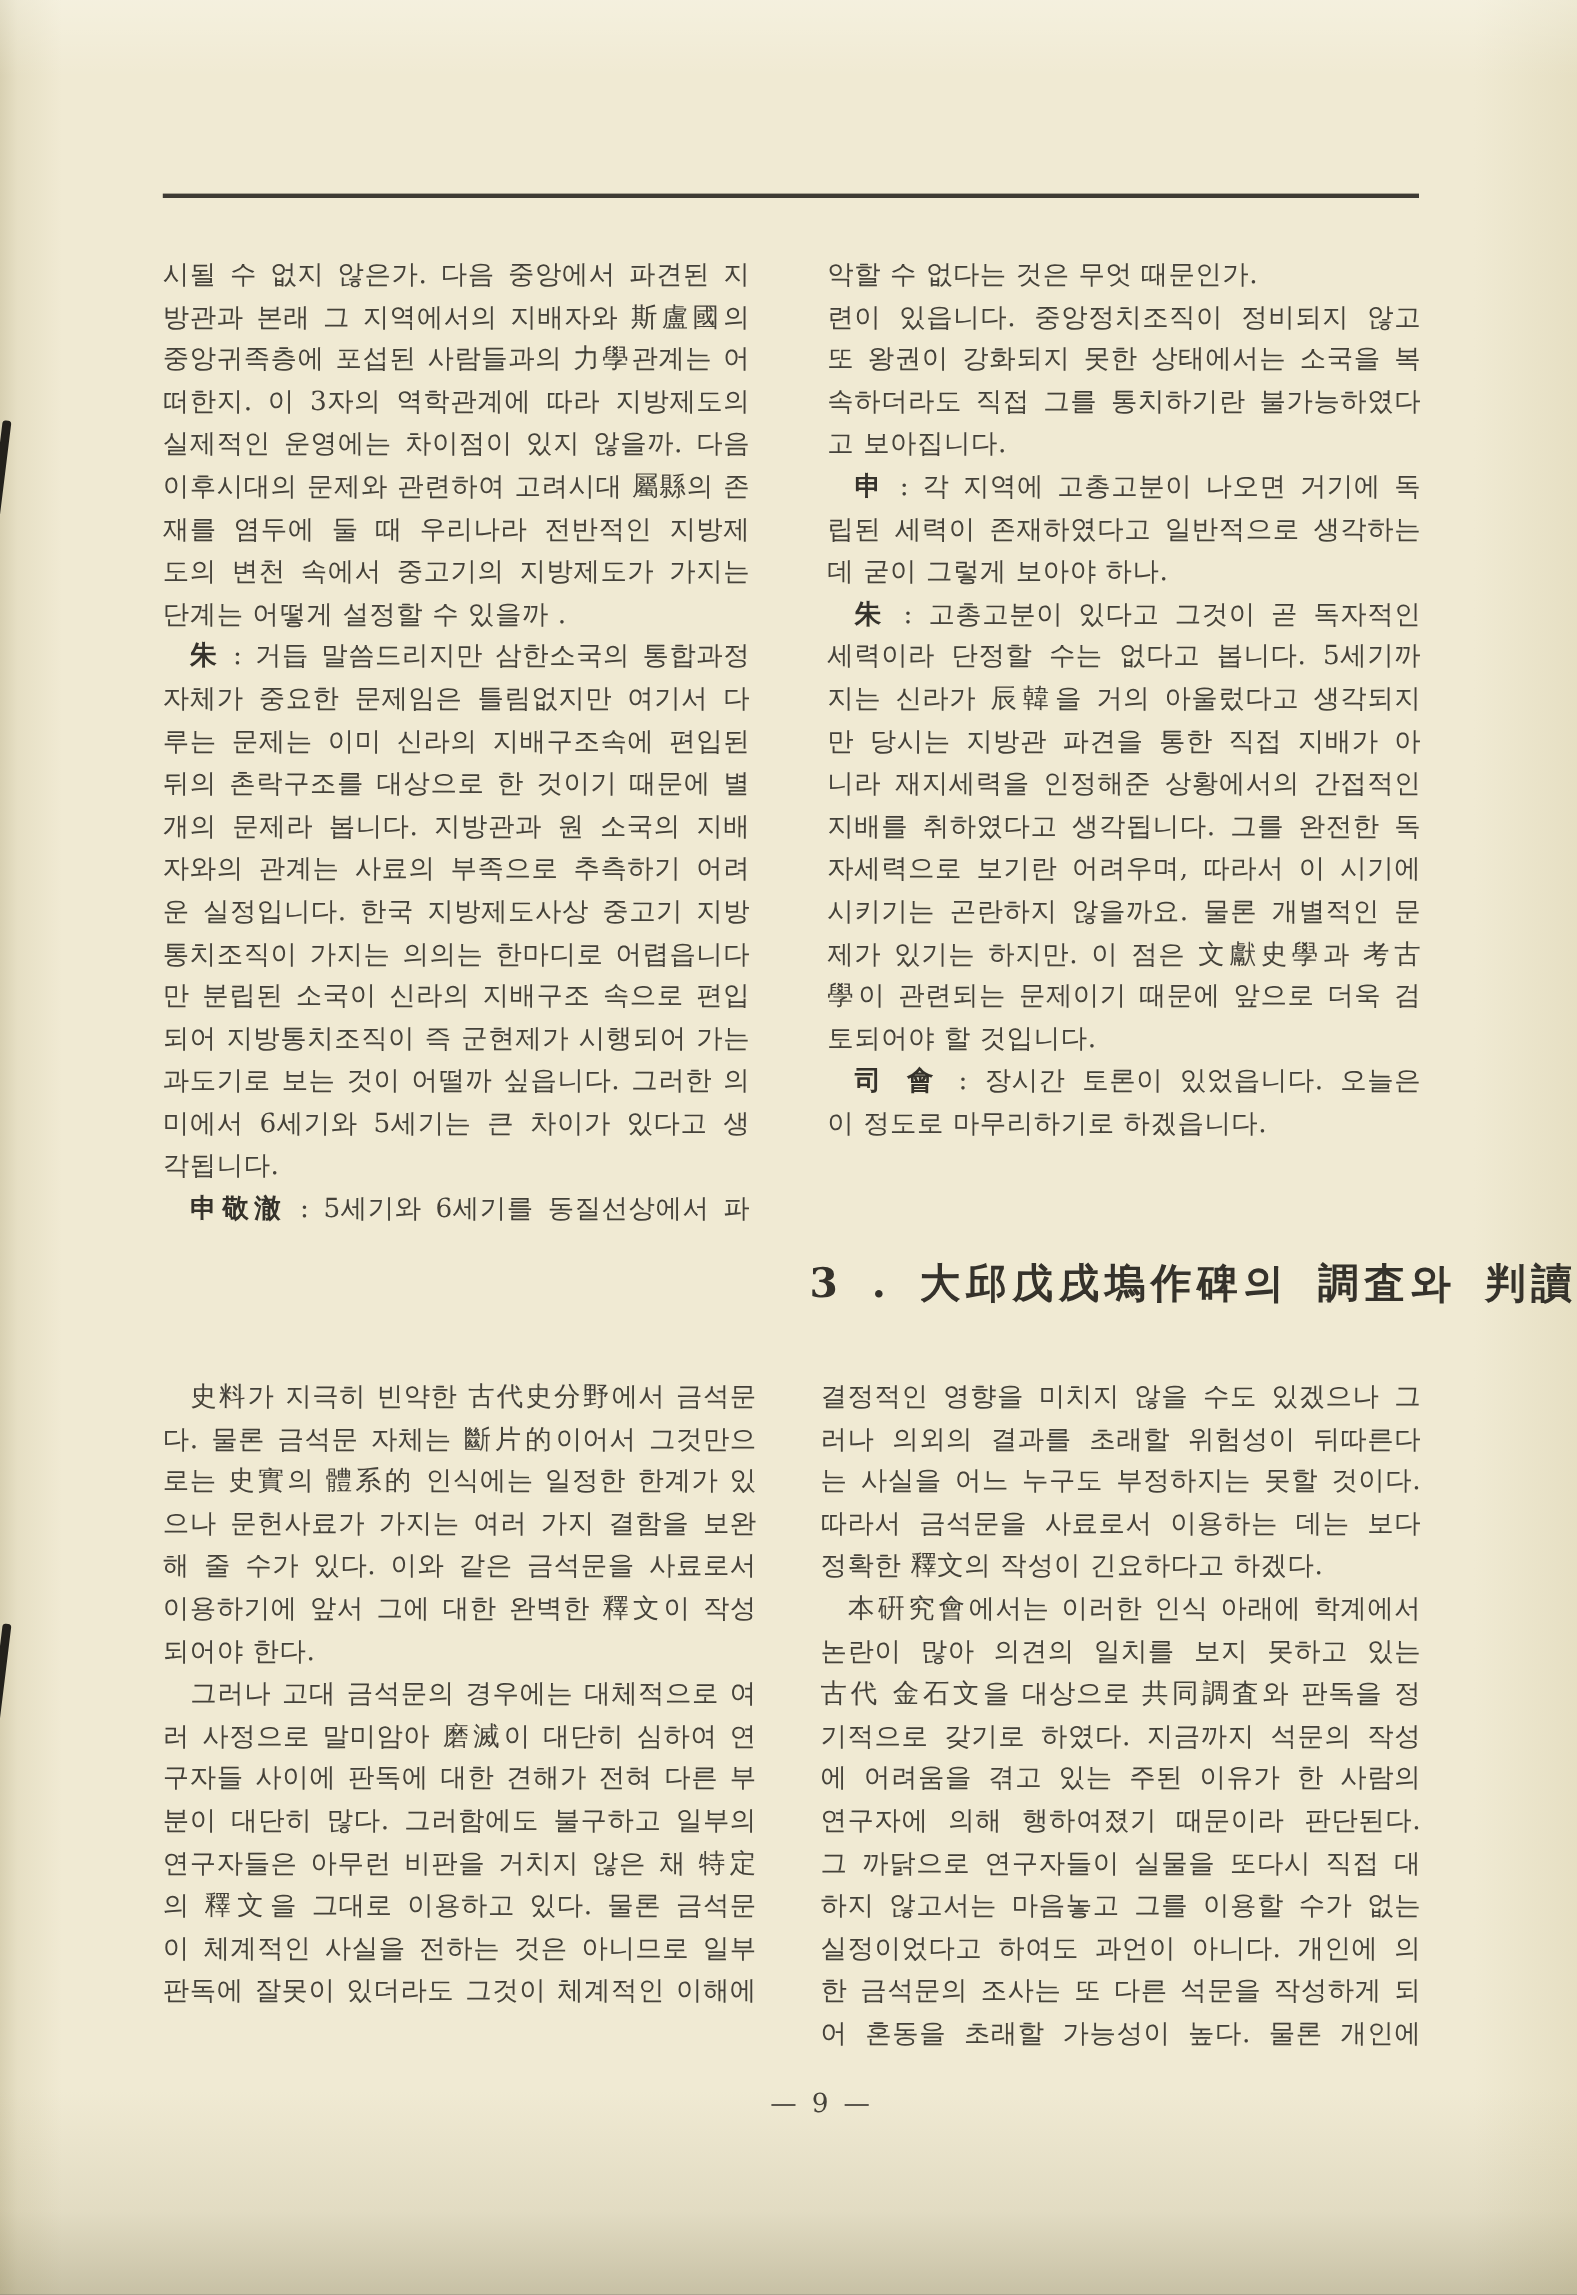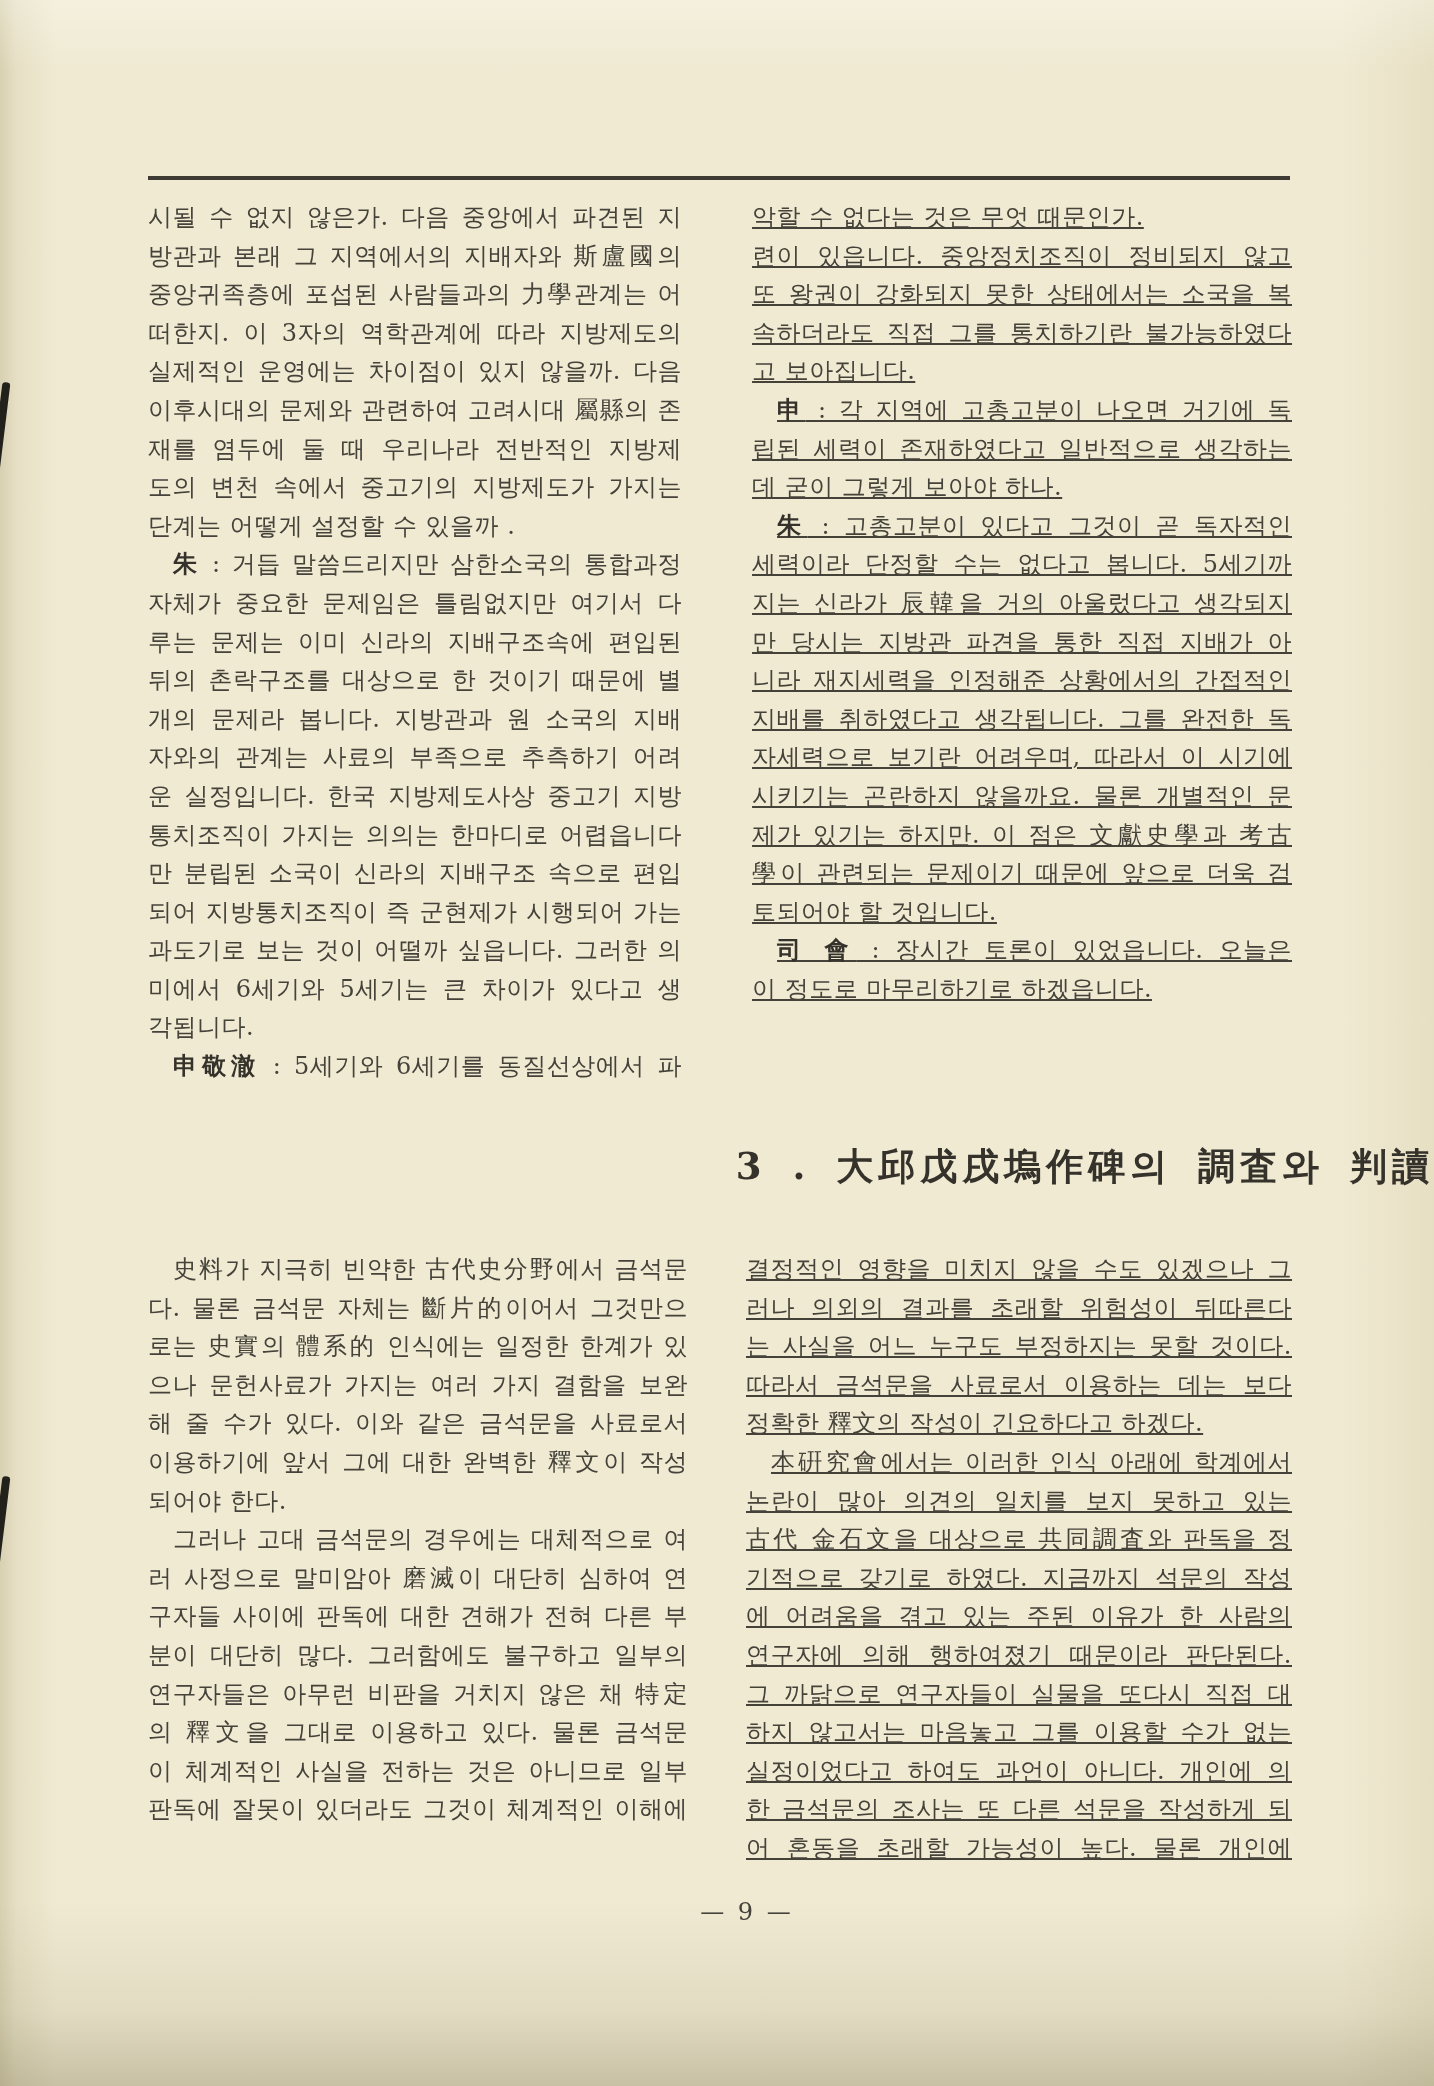--- a/index.html
+++ b/index.html
@@ -21,25 +21,25 @@
       linear-gradient(180deg, rgba(255,255,248,.30) 0, rgba(255,255,248,0) 70px,
         rgba(0,0,0,0) 1900px, rgba(125,115,75,.12) 2010px, rgba(105,97,58,.30) 2086px),
       linear-gradient(90deg, #d8d0b2 0, #e6dfc4 16px, var(--paper) 56px,
         var(--paper) 1340px, #e6dfc3 1434px);
   }
   .rule{
     position:absolute;left:148px;top:176px;width:1142px;height:4px;
     background:var(--rule);
   }
   .cols{position:absolute;left:148px;width:1144px;display:flex;}
-  .cols.top{top:198px;gap:12px;}
+  .cols.top{top:230px;gap:12px;}
   .cols.bottom{top:1250px;justify-content:flex-end;}
   .col{font-size:24px;line-height:38.6px;letter-spacing:.5px;}
   .col.l{width:540px;margin-right:58px;}
-  .col.r{width:546px;text-decoration:underline;}
+  .col.r{width:546px;}
   .line{
     height:38.6px;overflow:hidden;
     text-align:justify;text-align-last:justify;
   }
   .line.end{text-align-last:left;}
   .line.in{padding-left:25px;}
   b.sp{font-weight:bold;color:var(--ink-strong);}
   .heading{
     position:absolute;left:0;top:1142px;width:100%;margin:0;
     text-align:right;font-size:37px;font-weight:bold;

